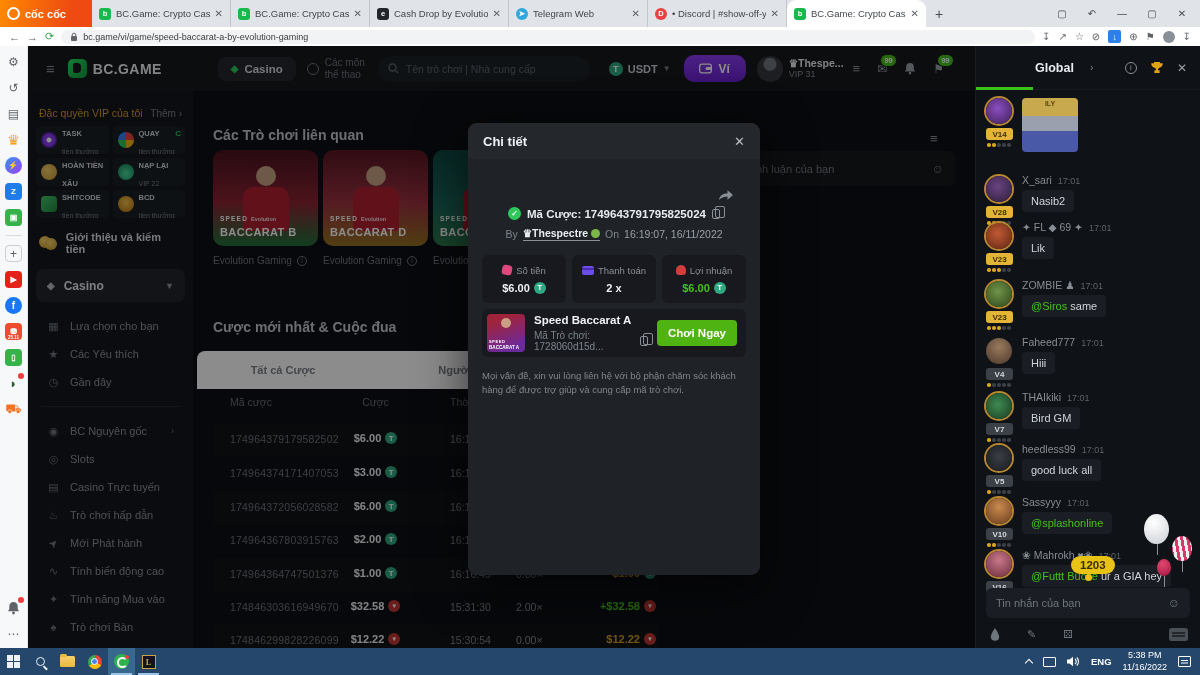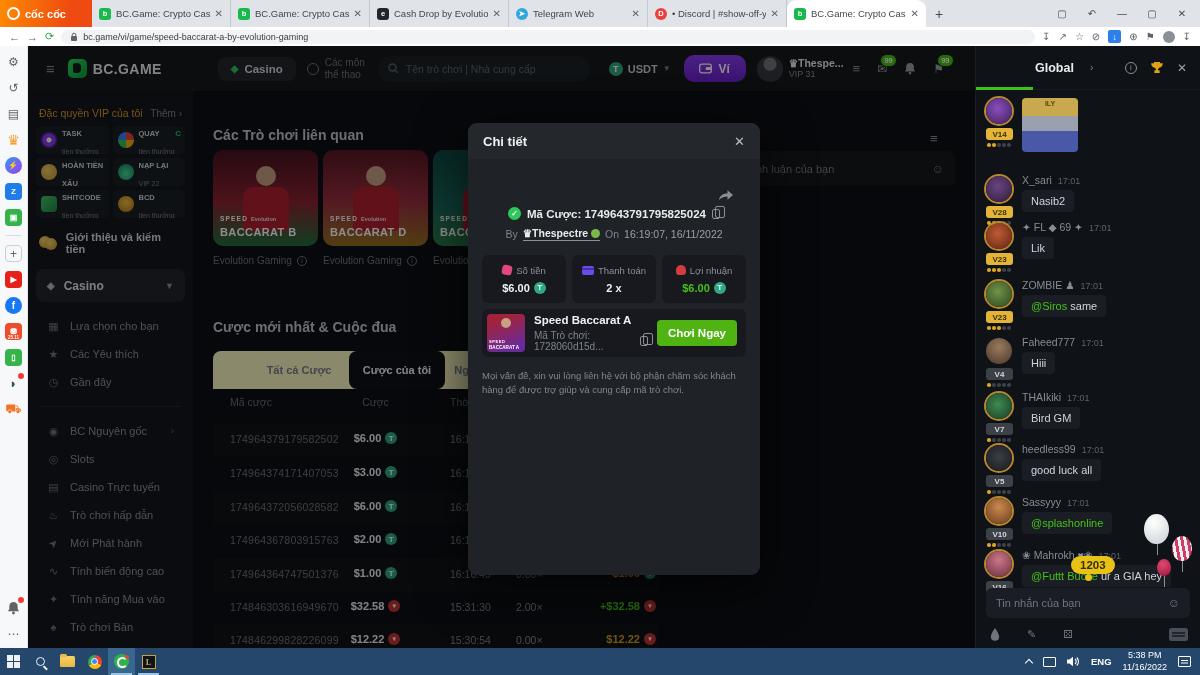--- a/index.html
+++ b/index.html
@@ -115,21 +115,21 @@
 .g1{background:linear-gradient(180deg,#4a1220 0%,#8c2432 55%,#20703a 100%);}
 .g2{background:linear-gradient(180deg,#571722 0%,#9c3140 55%,#937222 100%);}
 .g3{background:linear-gradient(180deg,#0e4a44 0%,#19675c 55%,#2d7d4d 100%);}
 .glbl{position:absolute;left:7px;bottom:6px;z-index:2;color:#fff;}
 .glbl .s1{font-size:6.5px;font-weight:700;letter-spacing:1.2px;display:flex;align-items:baseline;gap:3px;}
 .glbl .s1 em{font-style:normal;letter-spacing:0;font-size:5.5px;opacity:.85;}
 .glbl .s2{font-size:11px;font-weight:800;letter-spacing:.4px;}
 .gprov{margin-top:9px;color:#70767e;font-size:10px;display:flex;gap:5px;align-items:center;}
 .infoc{width:10px;height:10px;border:1px solid #70767e;border-radius:50%;font-size:7px;display:inline-flex;align-items:center;justify-content:center;flex:none;}
 .betshead{position:absolute;left:20px;top:228px;}
-.tabsbar{position:absolute;left:20px;top:260px;width:445px;height:38px;background:#fef9c3;border-radius:8px 8px 0 0;text-decoration:underline;}
+.tabsbar{position:absolute;left:4px;top:260px;width:445px;height:38px;background:#ffffff;border-radius:8px 8px 0 0;text-decoration:underline;}
 .btab{position:absolute;top:0;height:38px;line-height:38px;text-align:center;font-size:11px;color:#7a8188;font-weight:700;}
 .btab.b1{left:36px;width:100px;}
 .btab.b2{left:136px;width:96px;color:#eef1f3;background:#0f1216;border-radius:8px;}
 .btab.b3{left:218px;width:80px;}
 .thead{position:absolute;top:305px;height:22px;color:#696f77;font-size:10.5px;}
 .th-id{left:37px;}.th-bet{left:135px;width:95px;text-align:center;}.th-time{left:257px;}
 .thead span{position:absolute;top:0;white-space:nowrap;}
 .trow{position:absolute;left:20px;width:445px;height:34px;}
 .c-id{position:absolute;left:17px;top:10px;color:#6d747c;font-size:10.5px;letter-spacing:.2px;}
 .c-bet{position:absolute;left:115px;top:9px;width:95px;text-align:center;color:#eceff2;font-weight:700;font-size:11px;display:flex;align-items:center;justify-content:center;gap:4px;}
@@ -531,21 +531,20 @@
           <div class="gprov">
               <span>Evolution Gaming</span>
               <span class="infoc">i</span>
             </div>
         </div>
       </div>
 
       <div class="h2 betshead">Cược mới nhất &amp; Cuộc đua</div>
       <div class="tabsbar">
         <span class="btab b1">Tất cả Cược</span>
-        <span class="btab b2">Cược của tôi</span>
         <span class="btab b3">Người</span>
       </div>
       <div class="thead">
         <span class="th-id">Mã cược</span>
         <span class="th-bet">Cược</span>
         <span class="th-time">Thời gian</span>
       </div>
 
       <div class="trow" style="top:332px;">
         <span class="c-id">174964379179582502</span>

